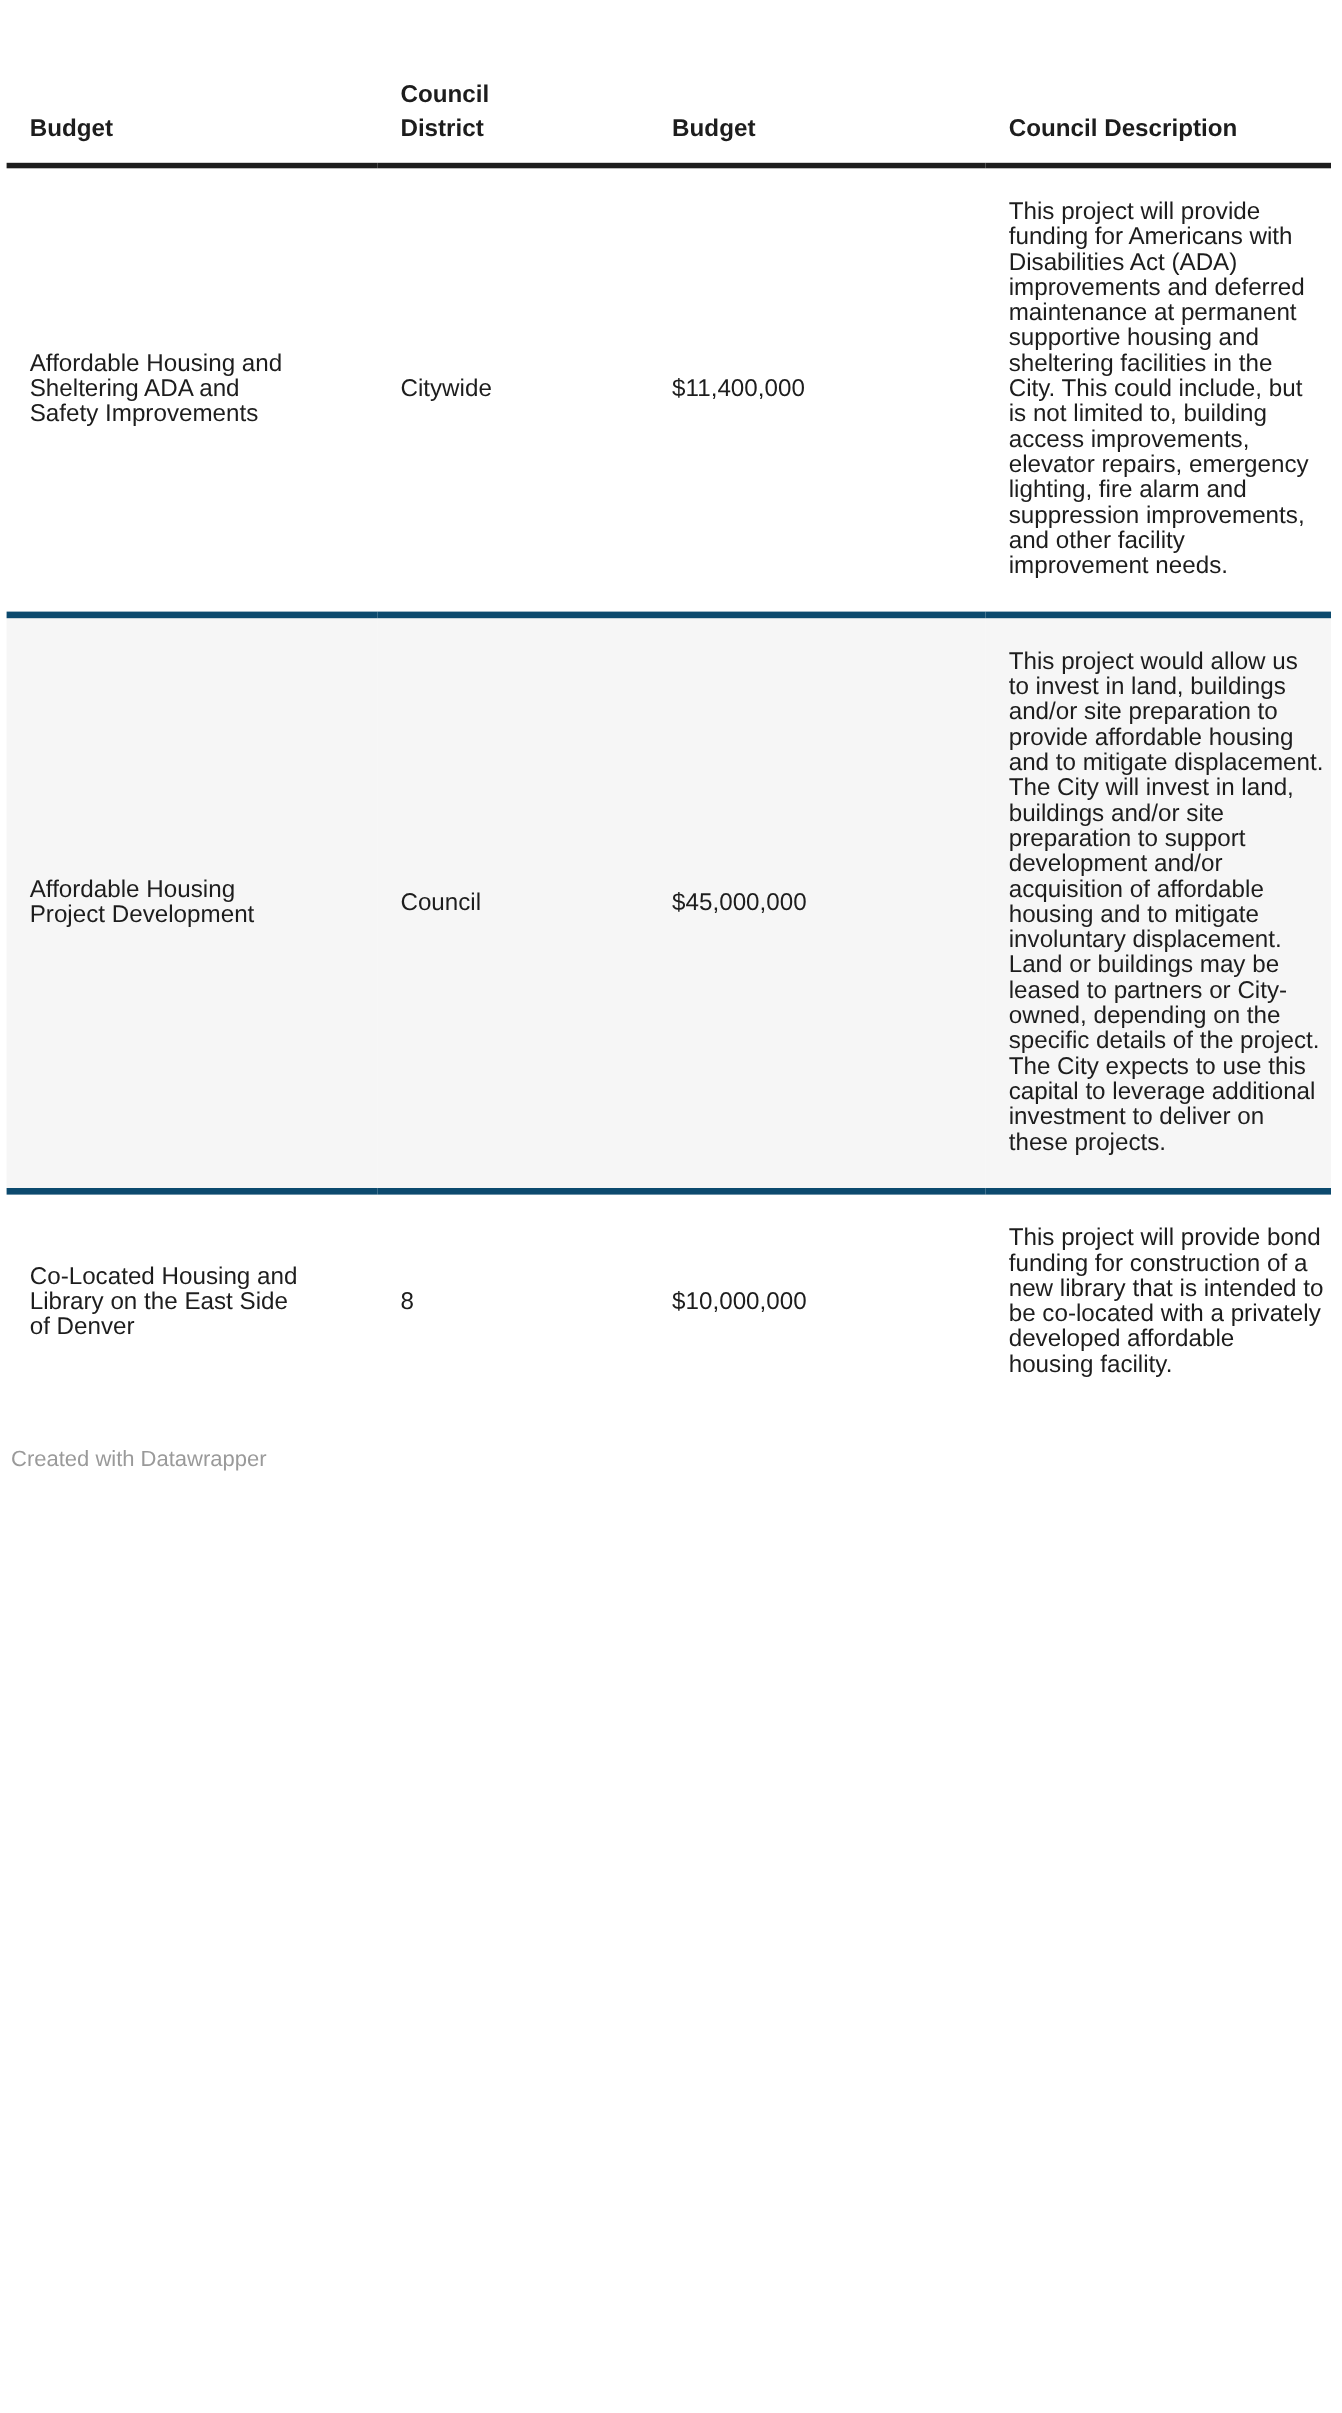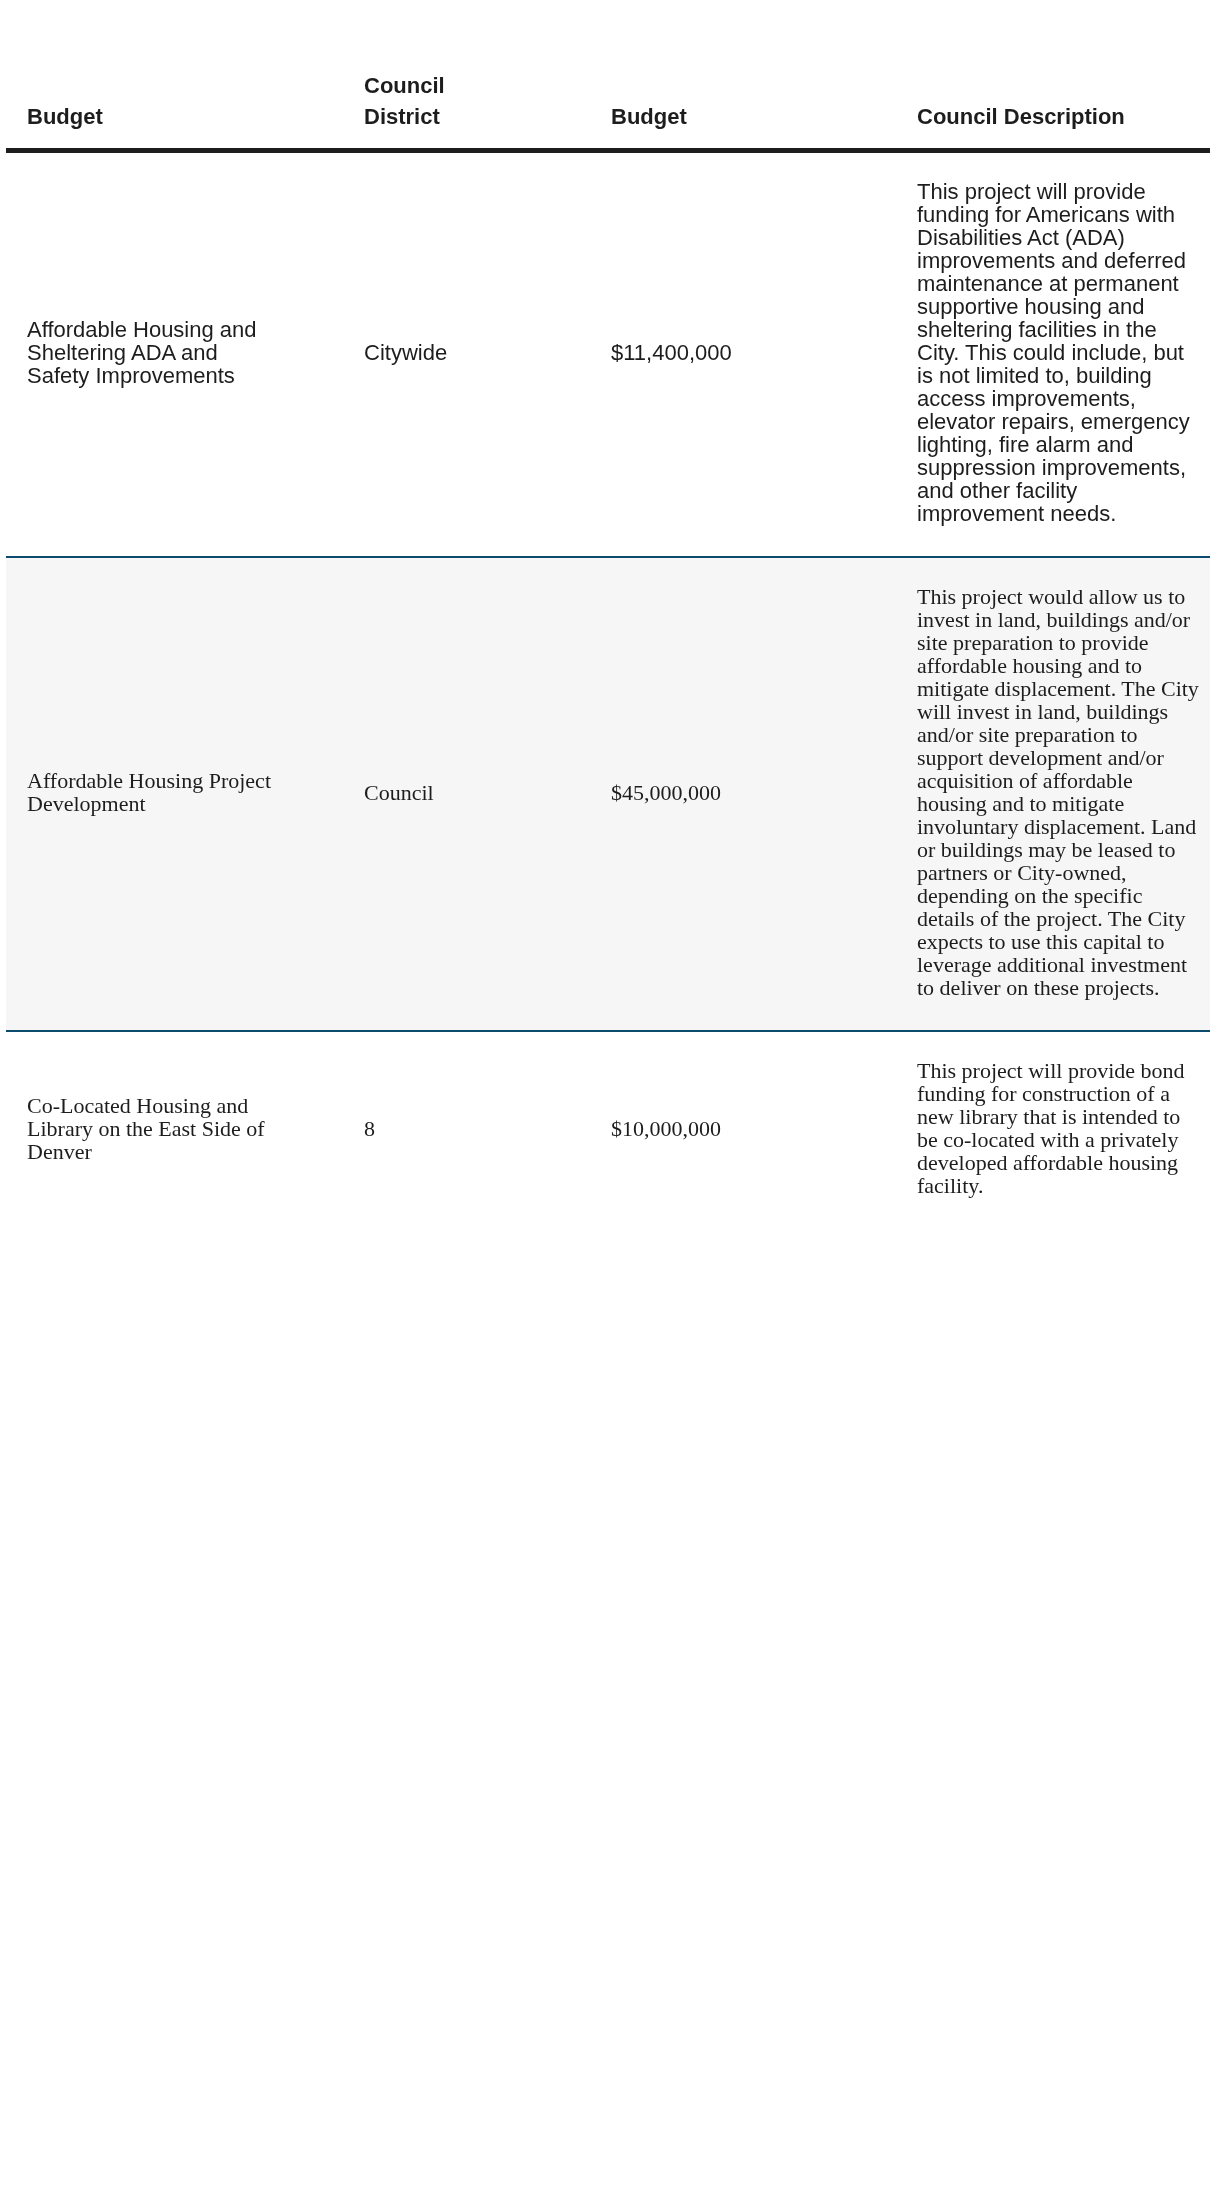--- a/index.html
+++ b/index.html
@@ -35,22 +35,21 @@
     padding: 70px 8px 16px 21px;
     border-bottom: 5px solid #1d1d1d;
   }
   table.dw-table td {
     vertical-align: middle;
     font-size: 22px;
     line-height: 23px;
     padding: 27px 6px 31px 21px;
   }
   tbody tr + tr td {
-    border-top: 2px solid #0c4a6e;
-    font-family: Liberation Serif, serif;
+    border-top: 6px solid #0c4a6e;
   }
   tbody tr:nth-child(even) {
     background: #f6f6f6;
   }
   .hdr { display: inline-block; }
   .hdr-narrow { max-width: 120px; }     
   .clamp-name { display: inline-block; max-width: 252px; }
   .clamp-desc { display: inline-block; max-width: 290px; }
   .footer {
     margin: 33px 0 0 10px;
@@ -130,14 +129,17 @@
         <td>
           <span>$10,000,000</span>
         </td>
         <td>
           <span class="clamp-desc">This project will provide bond funding for construction of a new library that is intended to be co-located with a privately developed affordable housing facility.</span>
         </td>
       </tr>
     </tbody>
   </table>
 
+  <div class="footer">
+    <a>Created with Datawrapper</a>
+  </div>
 
 </div>
 
 </body></html>

